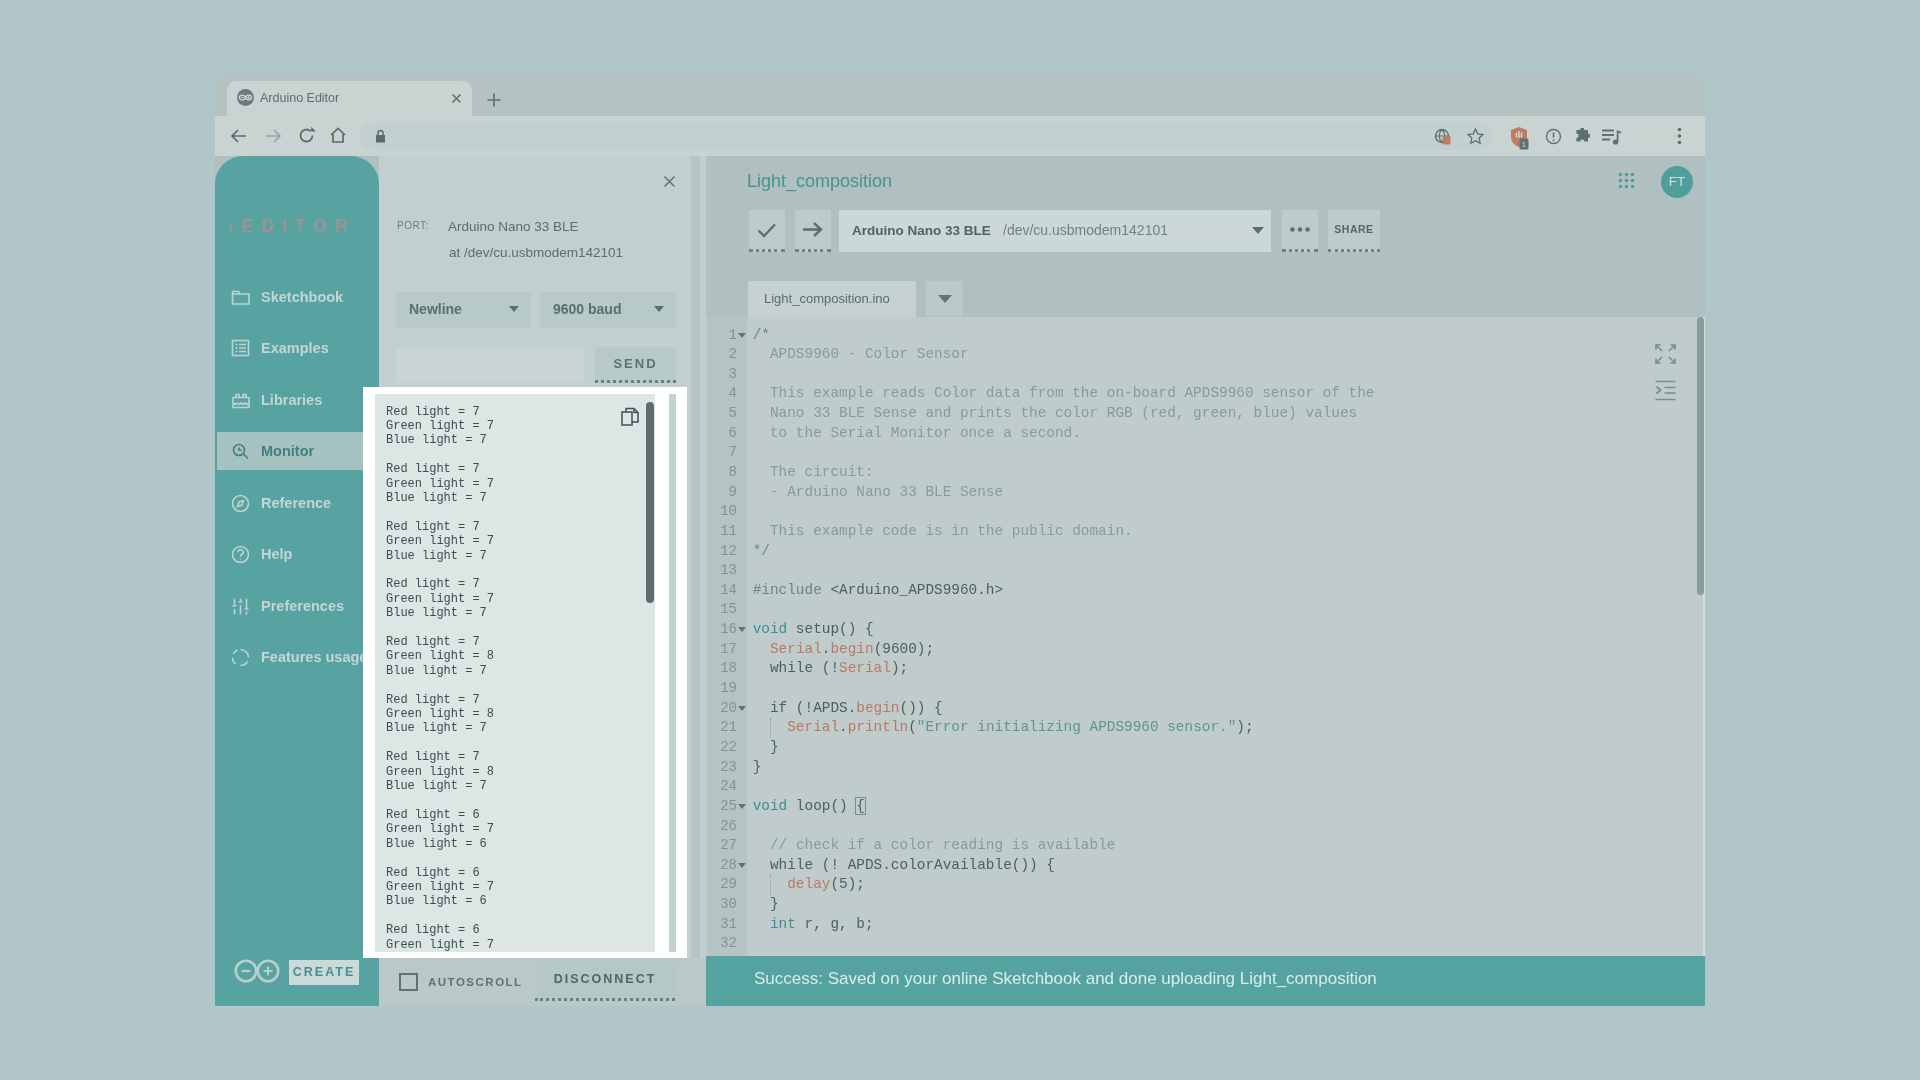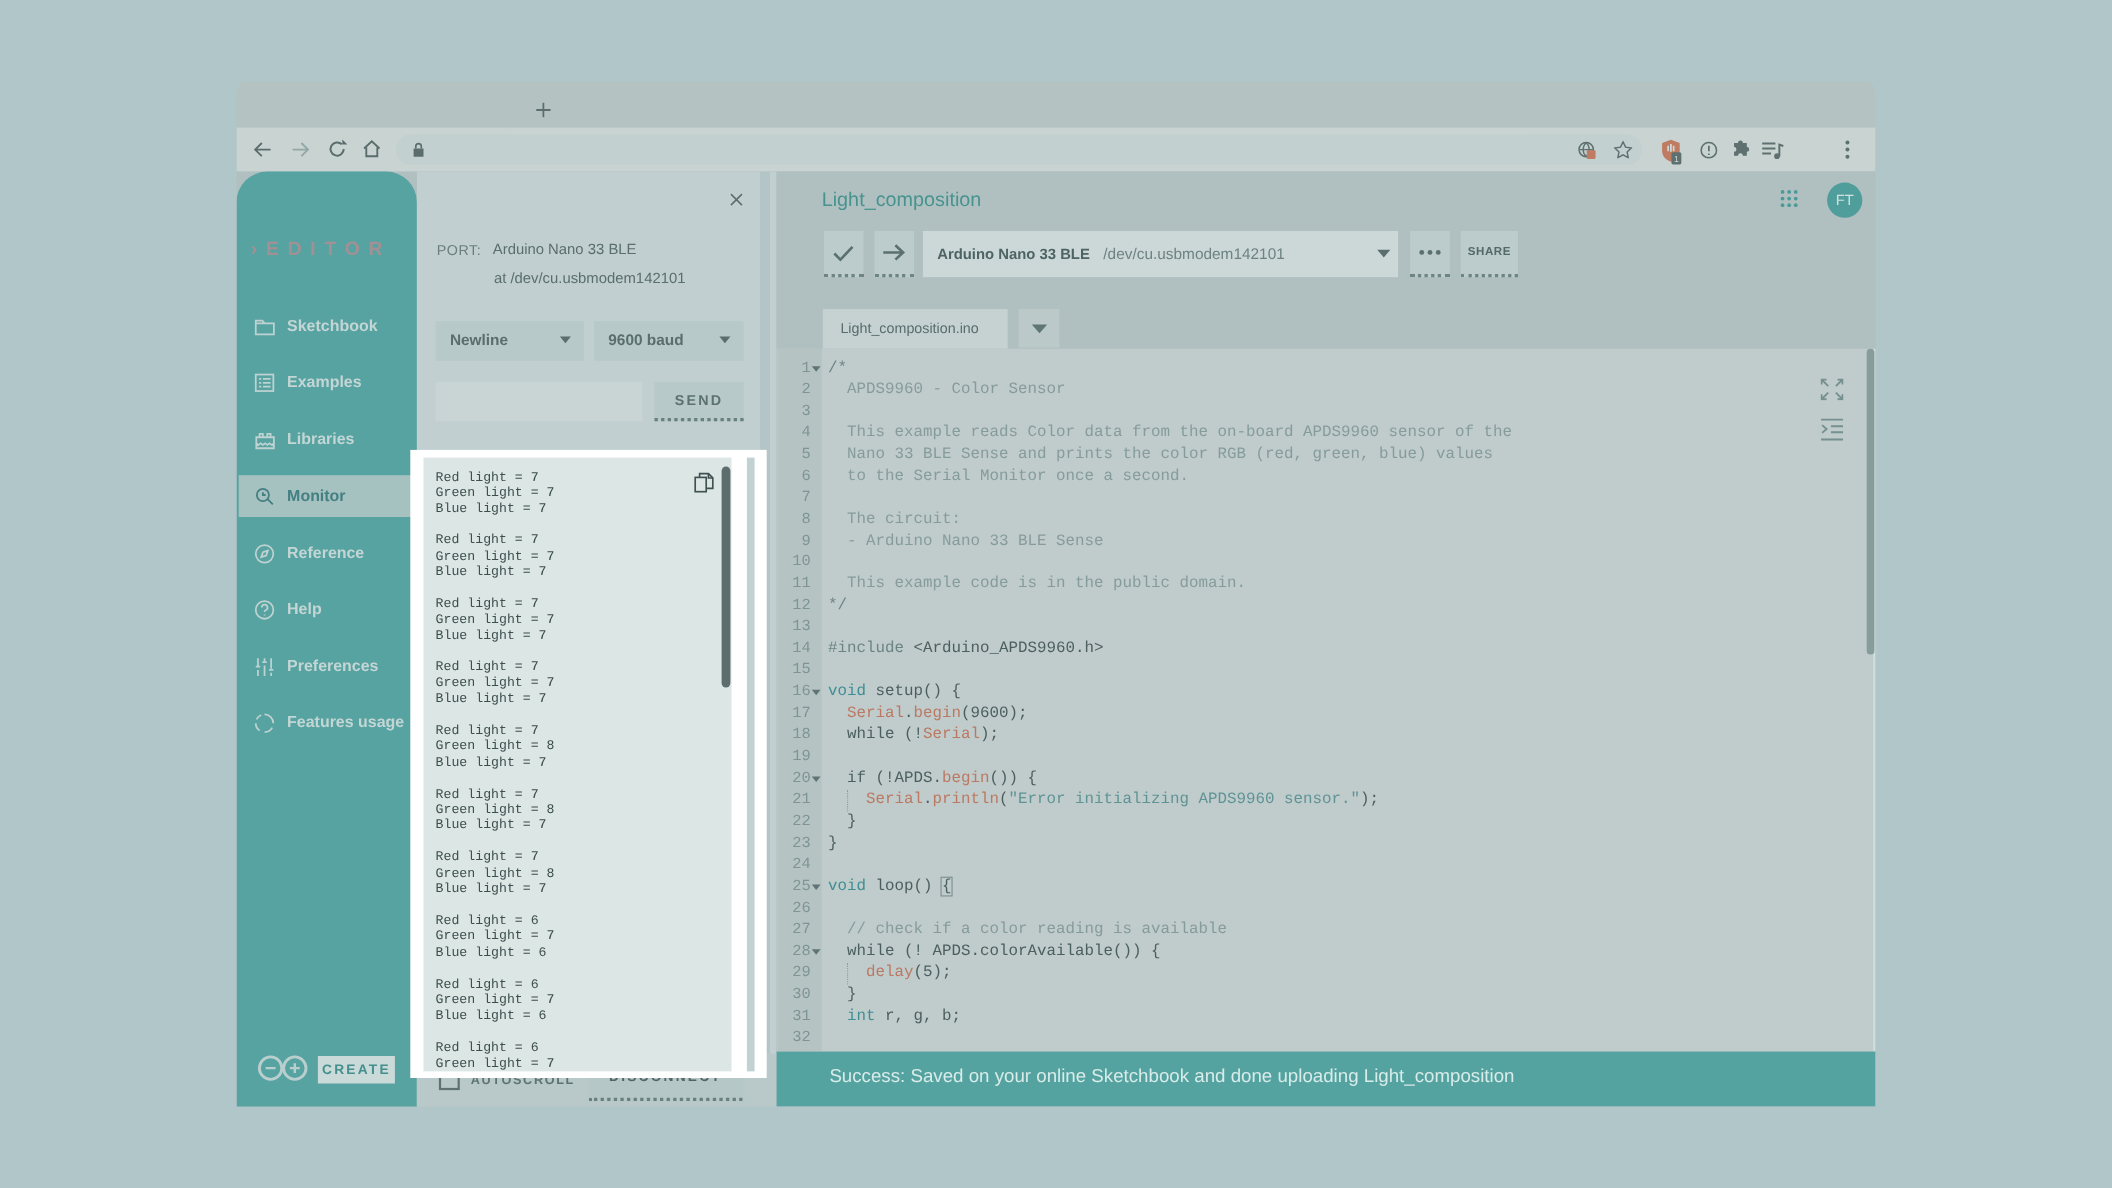--- a/index.html
+++ b/index.html
@@ -35,21 +35,21 @@
            border-top:9px solid transparent; border-bottom:9px solid transparent;
            border-right:7px solid #dfe9e8; }
   .alogo { position:absolute; left:18px; top:802px; }
   .createbadge { position:absolute; left:74px; top:804px; width:70px; height:25px; background:#c9dad9;
            color:#45908e; font-size:12.5px; font-weight:700; letter-spacing:2px; text-align:center;
            line-height:25px; }
 
   
   .monitor { position:absolute; left:164px; top:0; width:327px; height:850px; background:#c1cfd0; }
   .mclose { position:absolute; left:284px; top:16px; font-size:17px; color:#5a6e6e; }
-  .portlbl { position:absolute; left:18px; top:64px; font-size:13px; color:#6b7e7e; letter-spacing:0.5px;}
+  .portlbl { position:absolute; left:18px; top:64px; font-size:10px; color:#6b7e7e; letter-spacing:0.5px;}
   .portv1 { position:absolute; left:69px; top:63px; font-size:13.5px; color:#5a6e6e; }
   .portv2 { position:absolute; left:70px; top:89px; font-size:13.5px; color:#5a6e6e; }
   .dd { position:absolute; top:136px; height:36px; background:#b7c9c9; }
   .dd .t { position:absolute; left:13px; top:9px; font-size:14px; font-weight:700; color:#5a6e6e; }
   .dd .car { position:absolute; right:12px; top:14px; width:0; height:0;
              border-left:5px solid transparent; border-right:5px solid transparent;
              border-top:6px solid #5a6e6e; }
   .sinput { position:absolute; left:17px; top:191px; width:188px; height:36px; background:#c8d5d4; }
   .sendbtn { position:absolute; left:216px; top:191px; width:81px; height:36px; background:#b8c9c9;
              border-bottom:3px dotted #68807f; color:#5c7272; font-size:13px; font-weight:700;
@@ -92,32 +92,44 @@
           font-size:14.4px; line-height:19.64px; color:#4c5f5f; white-space:pre; }
   .code .c { color:#859c9b;margin-top:18px; } .code .k { color:#3d8f94; } .code .o { color:#bb7963; }
   .code .s { color:#5f9496; } .code .i { color:#6b8585; } .code .bb { font-weight:400; }
   .code .m { outline:1px solid #7a8f8f; }
   .statusbar { position:absolute; left:0; top:800px; width:999px; height:50px; background:#55a3a0; }
   .statusbar .t { position:absolute; left:48px; top:13px; font-size:17px; color:#d8ecea; }
   .escroll { position:absolute; left:997px; top:0; width:2px; height:639px; background:#d2dedd; }
   .ethumb { position:absolute; left:991px; top:0.4px; width:7px; height:278px; background:#879d9c; border-radius:3.5px; }
 
   
-  .spot { position:absolute; left:373px; top:387px; width:324px; height:571px; background:#ffffff;margin-top:22px; }
+  .spot { position:absolute; left:363px; top:387px; width:324px; height:571px; background:#ffffff; }
   .spotin { position:absolute; left:12px; top:7px; width:280px; height:558px; background:#dce6e5; }
   .serial { position:absolute; left:11px; top:10.5px; font-family:"Liberation Mono", monospace;
             font-size:12px; line-height:14.4px; color:#3c4e4e; white-space:pre; }
   .groove { position:absolute; left:305.5px; top:7px; width:7px; height:558px; background:#c2d2d2; }
   .thumb { position:absolute; left:270.5px; top:8px; width:8px; height:201px; border-radius:4px; background:#5d6d6d; }
 
 </style>
 </head>
 <body>
   <div class="win">
     <div class="tabstrip">
+      <div class="tab">
+        <svg style="position:absolute;left:10px;top:8px" width="17" height="17" viewBox="0 0 17 17">
+          <circle cx="8.5" cy="8.5" r="8.5" fill="#6b7a7a"></circle>
+          <ellipse cx="5.3" cy="8.5" rx="2.9" ry="2.4" fill="none" stroke="#ccd7d6" stroke-width="1.3"></ellipse>
+          <ellipse cx="11.7" cy="8.5" rx="2.9" ry="2.4" fill="none" stroke="#ccd7d6" stroke-width="1.3"></ellipse>
+          <path d="M4 8.5 h2.6 M10.4 8.5 h2.6 M11.7 7.2 v2.6" stroke="#ccd7d6" stroke-width="1"></path>
+        </svg>
+        <span class="title">Arduino Editor</span>
+        <svg style="position:absolute;left:224px;top:12px" width="11" height="11" viewBox="0 0 11 11">
+          <path d="M1.5 1.5 L9.5 9.5 M9.5 1.5 L1.5 9.5" stroke="#5d6e6e" stroke-width="1.5"></path>
+        </svg>
+      </div>
       <svg style="position:absolute;left:272px;top:19px" width="14" height="14" viewBox="0 0 14 14">
         <path d="M7 0.5 V13.5 M0.5 7 H13.5" stroke="#5d6e6e" stroke-width="1.6"></path>
       </svg>
     </div>
     <div class="toolbar">
       <svg style="position:absolute;left:14px;top:11px" width="19" height="18" viewBox="0 0 19 18">
         <path d="M17 9 H3 M9 3 L3 9 L9 15" stroke="#5a6c6c" stroke-width="1.7" fill="none"></path>
       </svg>
       <svg style="position:absolute;left:49px;top:11px" width="19" height="18" viewBox="0 0 19 18">
         <path d="M2 9 H16 M10 3 L16 9 L10 15" stroke="#93a7a6" stroke-width="1.7" fill="none"></path>

